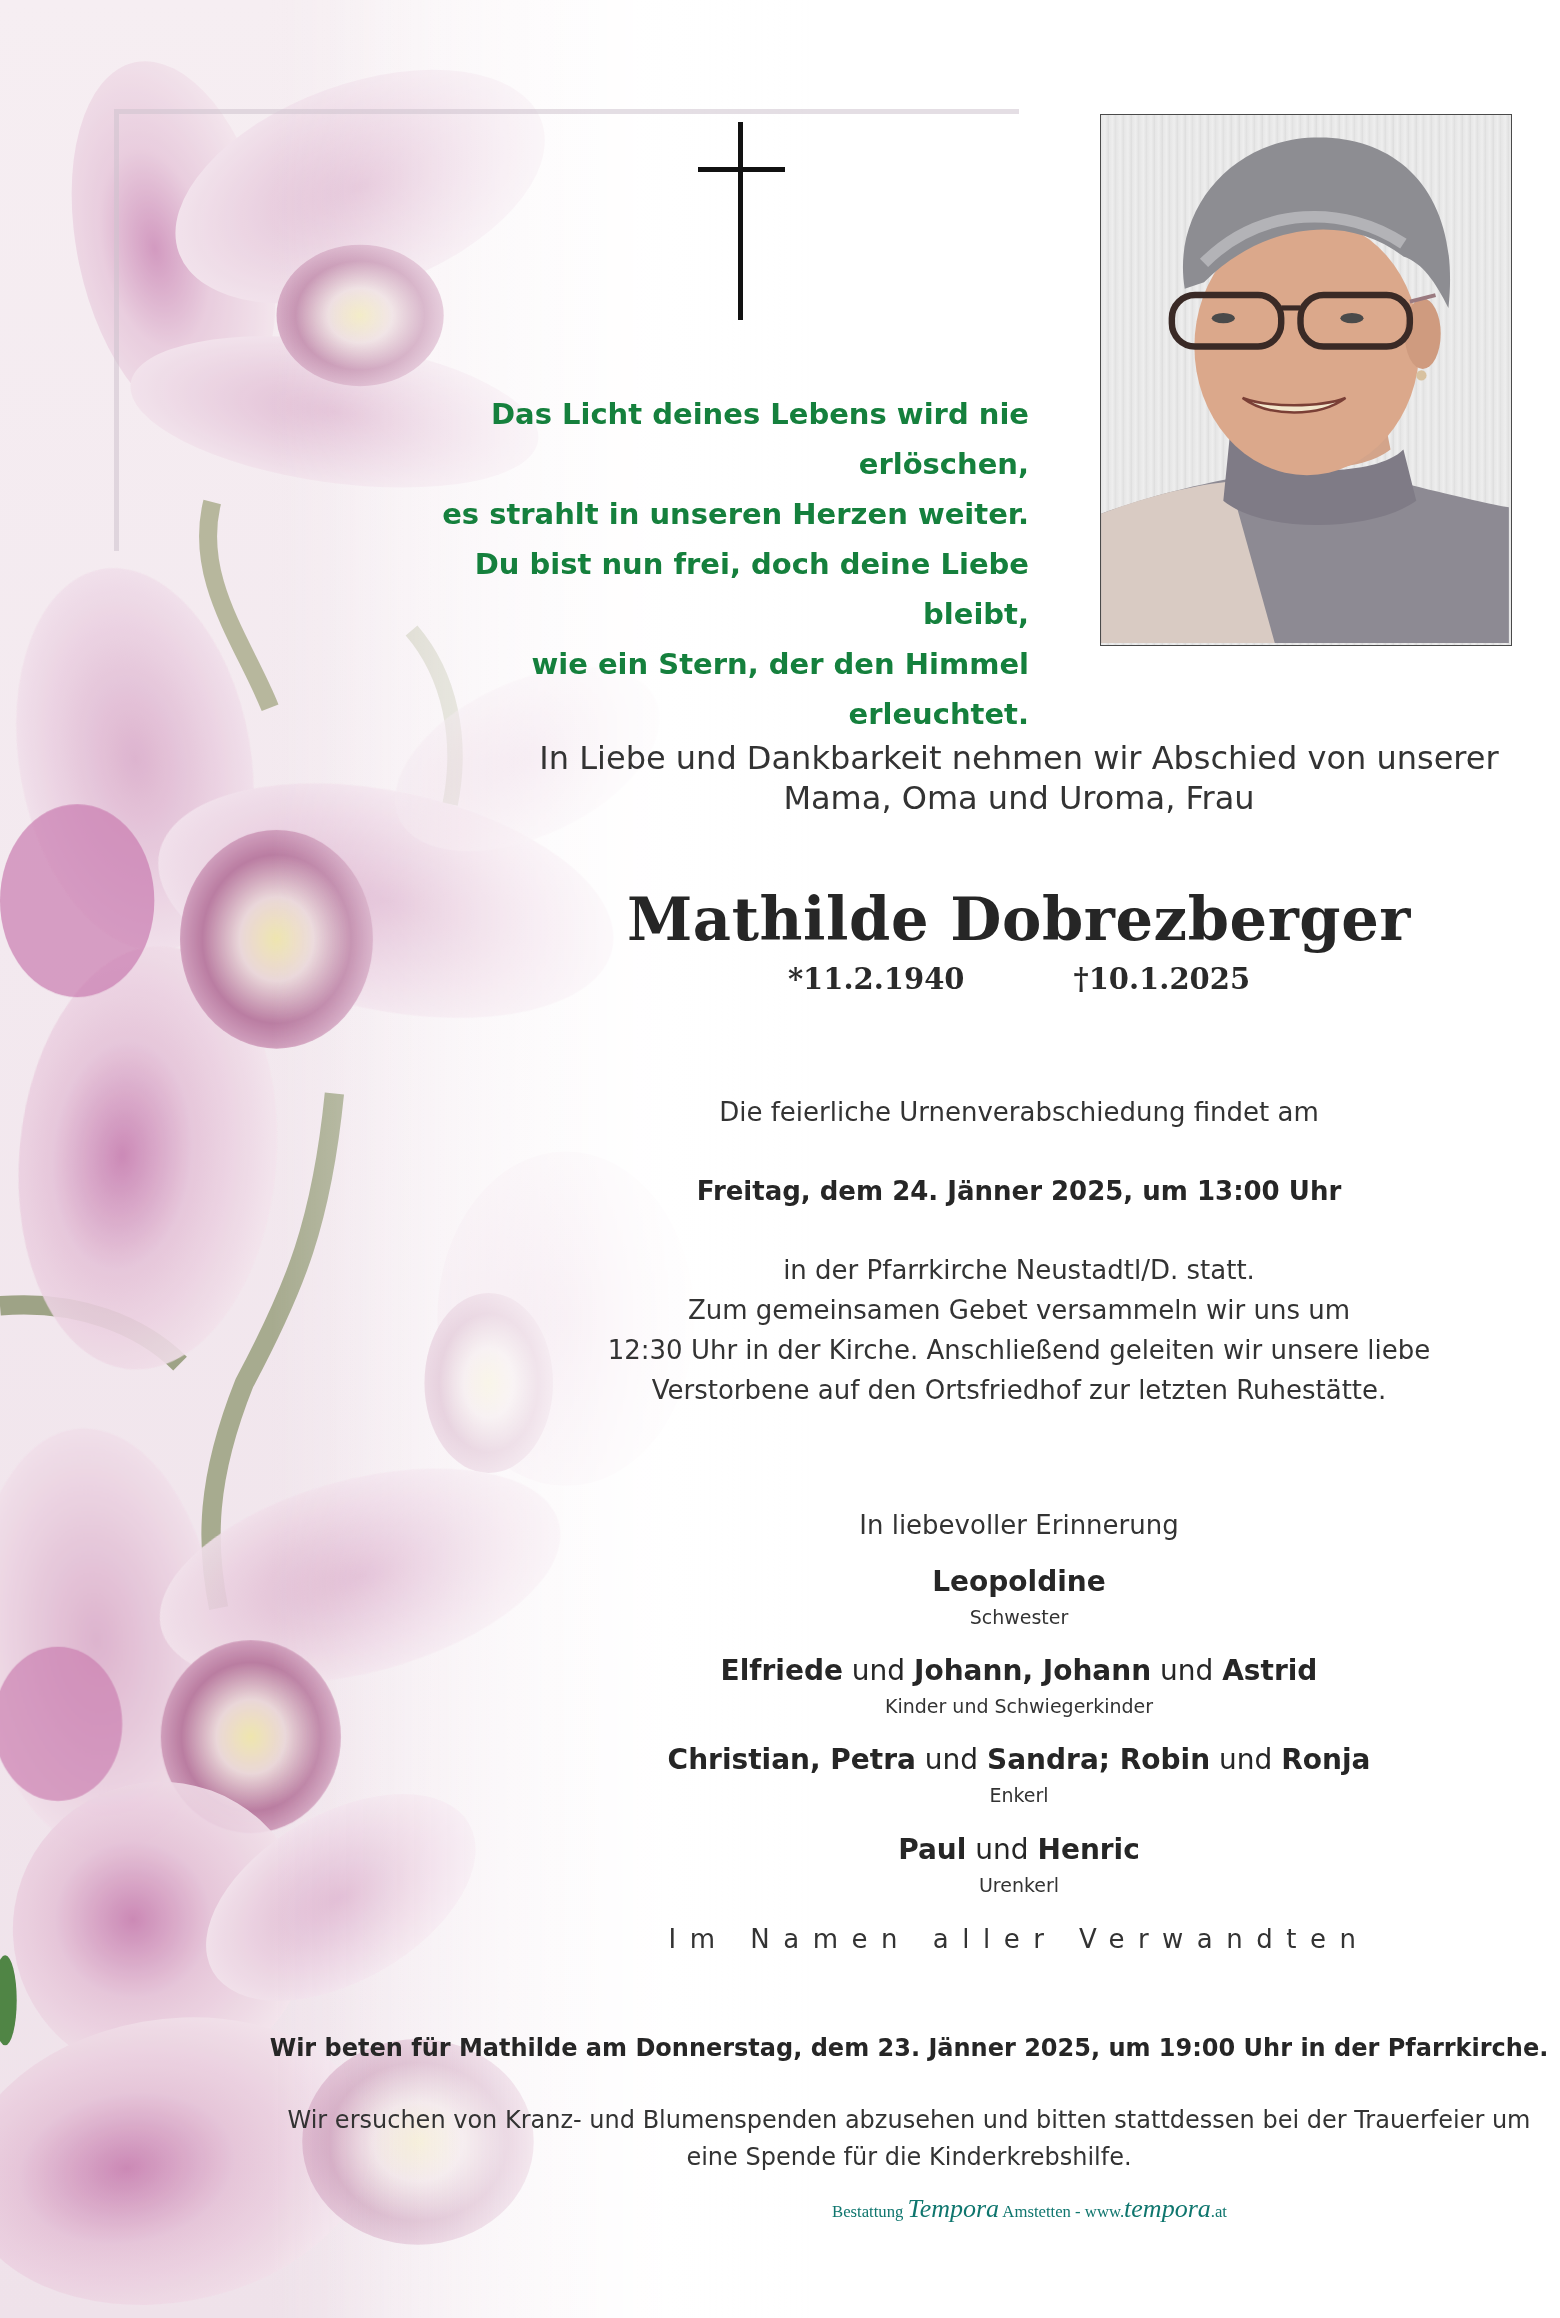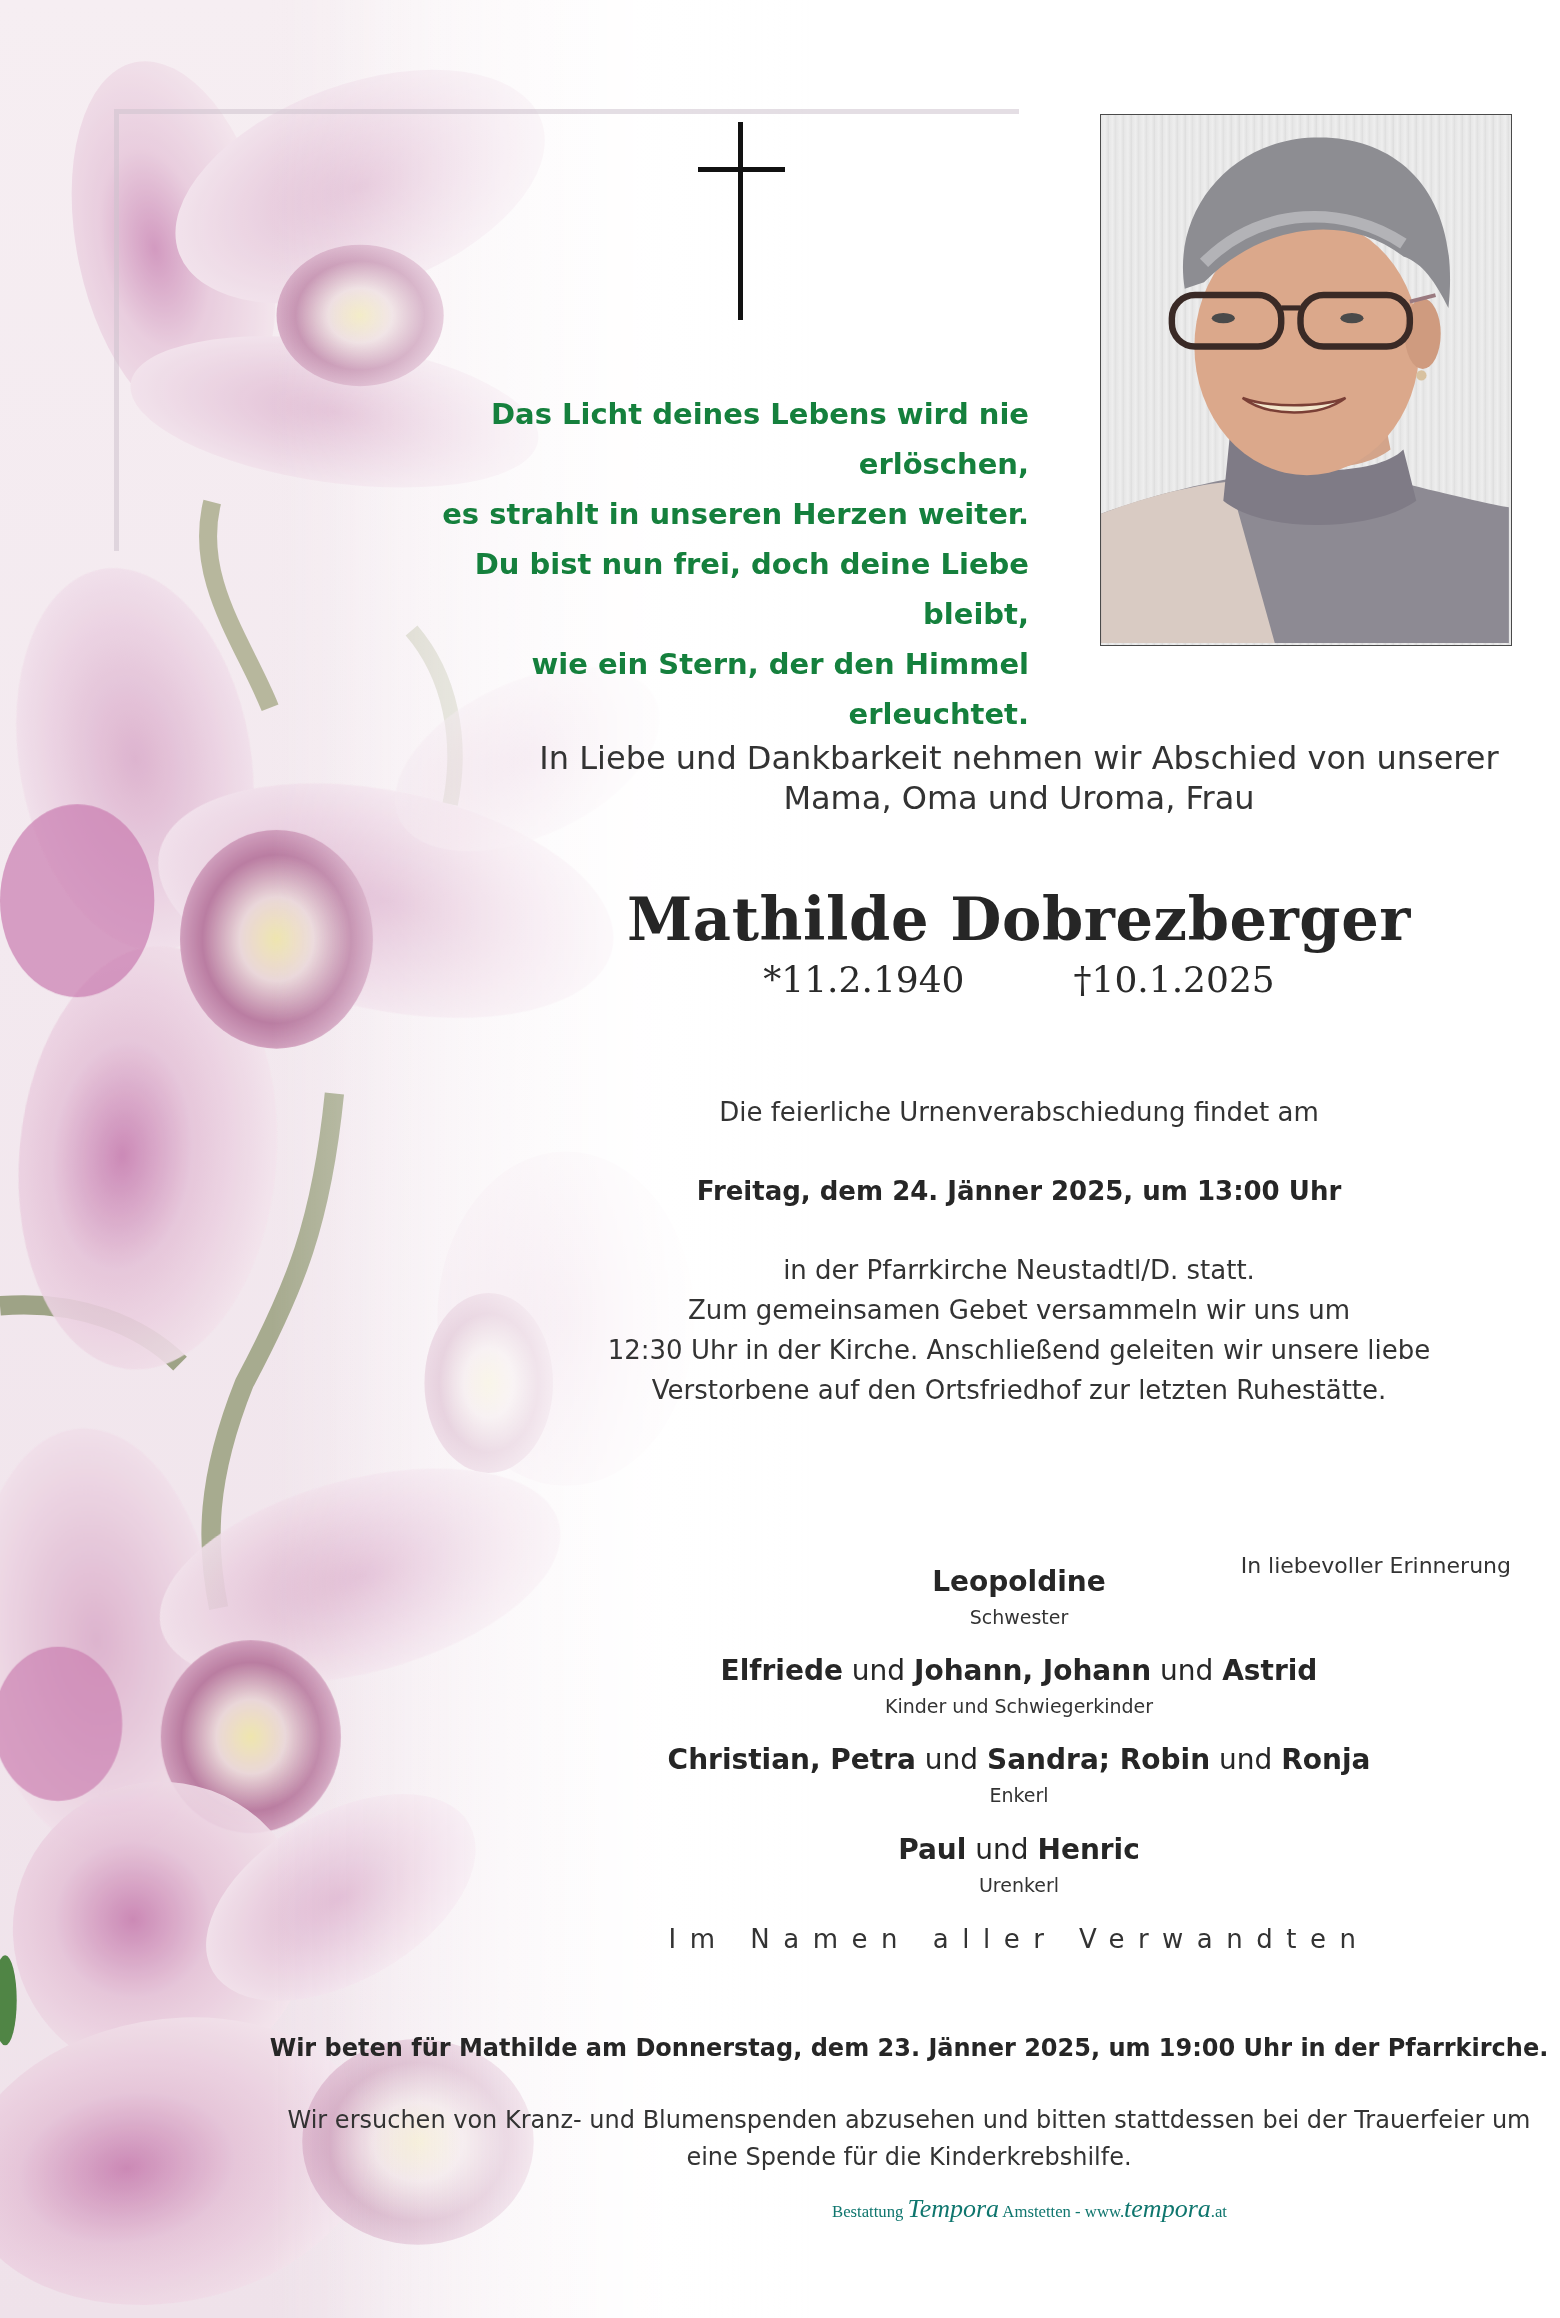--- a/index.html
+++ b/index.html
@@ -36,29 +36,29 @@
     position: absolute; left: 1100px; top: 114px; width: 412px; height: 532px;
     border: 1.9px solid #4a4a4a; box-sizing: border-box;
     background: repeating-linear-gradient(90deg, #e6e6e6 0px, #eeeeee 3.9px, #dedede 7.7px);
     overflow: hidden;
   }
   .photo svg { position: absolute; left: 0; top: 0; }
 
   .center { position: absolute; left: 527px; width: 984px; text-align: center; }
   .intro { top: 738px; font-size: 32px; line-height: 40px; color: #333; }
   .name { top: 884px; font-family: "DejaVu Serif", serif; font-weight: bold; font-size: 59px; line-height: 71px; color: #262626; letter-spacing: 0.6px; }
-  .dates { top: 960px; font-family: "DejaVu Serif", serif; font-weight: normal; font-size: 36px; line-height: 39px; color: #2a2a2a; }
+  .dates { top: 960px; font-family: "DejaVu Serif", serif; font-weight: bold; font-size: 29px; line-height: 39px; color: #2a2a2a; }
   .dates span { display: inline-block; }
   .dates .born { margin-right: 109px; }
 
   .ceremony-intro { top: 1093px; font-size: 26px; line-height: 39px; color: #333; }
   .ceremony-date { top: 1172px; font-size: 26px; font-weight: bold; line-height: 39px; color: #262626; }
   .ceremony-text { top: 1250px; font-size: 26px; line-height: 40px; color: #333; }
 
-  .memory { top: 1546px; font-size: 22px; line-height: 39px; color: #333; text-align: right; }
+  .memory { top: 1506px; font-size: 26px; line-height: 39px; color: #333; }
   .fam { position: absolute; left: 527px; width: 984px; text-align: center; }
   .fam .names { font-size: 28px; line-height: 40px; color: #262626; }
   .fam .names b { font-weight: bold; }
   .fam .names .conj { font-weight: normal; }
   .fam .rel { font-size: 19px; line-height: 31px; color: #333; }
   .relatives { top: 1920px; font-size: 26px; letter-spacing: 13.5px; line-height: 39px; color: #333; }
 
   .prayer { position: absolute; left: 257px; width: 1304px; top: 2029px; text-align: center; font-weight: bold; font-size: 24px; line-height: 39px; color: #262626; }
   .donation { position: absolute; left: 257px; width: 1304px; top: 2102px; text-align: center; font-size: 24px; line-height: 37px; color: #333; }
   .credit { position: absolute; left: 772px; width: 515px; top: 2196px; text-align: center; font-family: "Liberation Serif", serif; font-size: 16.7px; color: #0f766e; line-height: 26px; }

